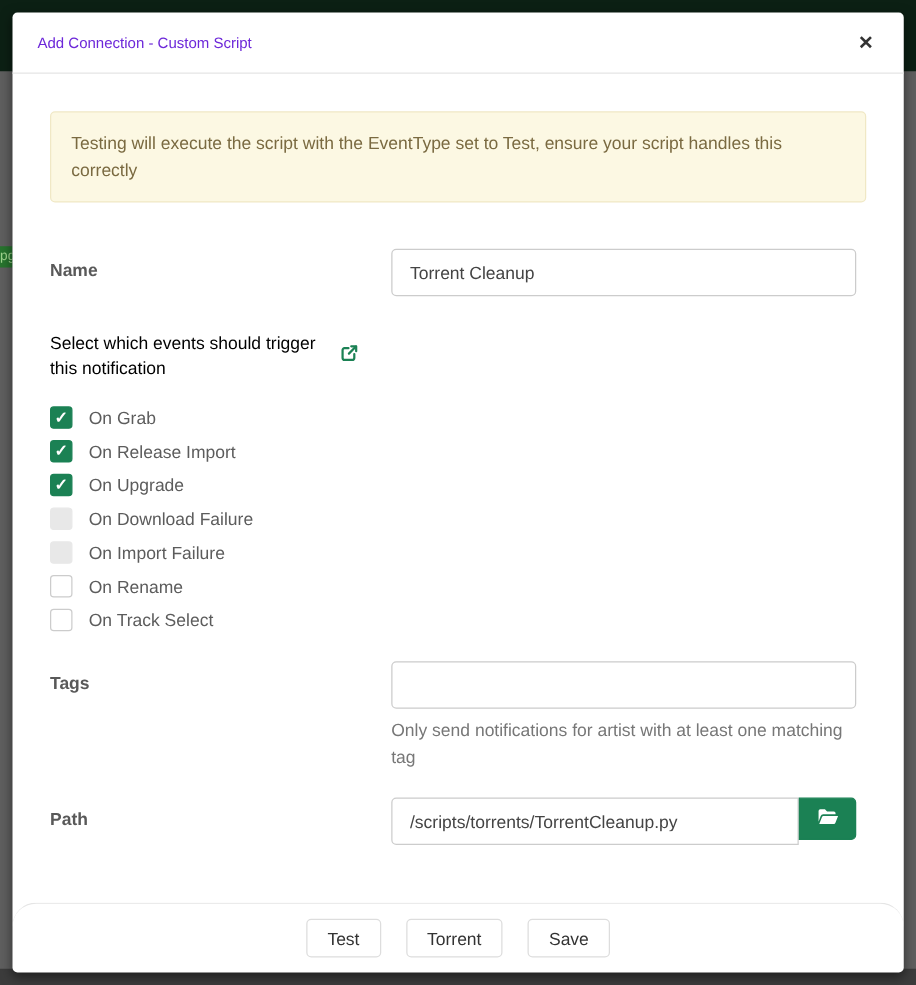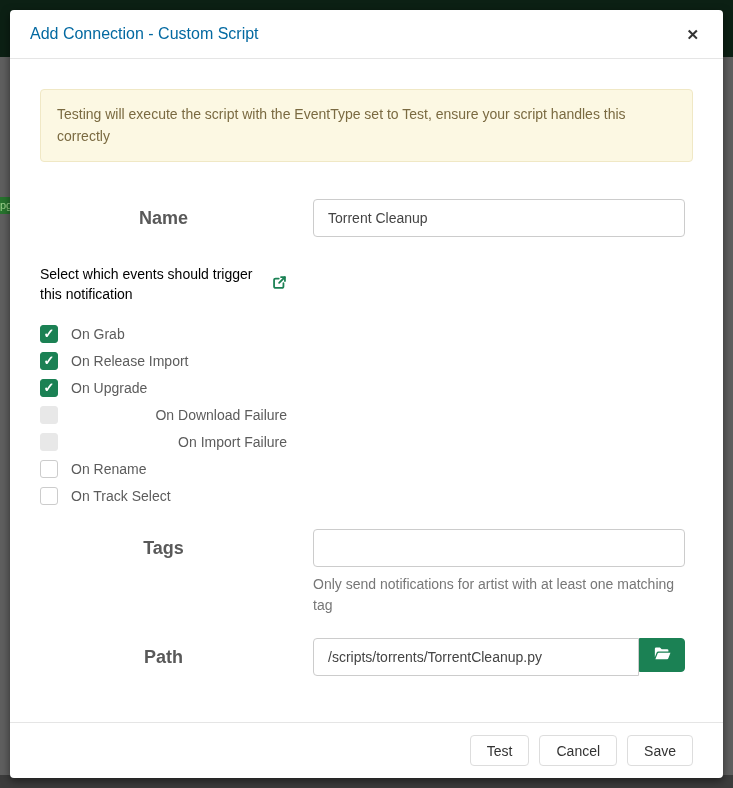--- a/index.html
+++ b/index.html
@@ -31,21 +31,21 @@
   .modal{
     position:absolute;left:10px;top:10px;width:713px;height:768px;
     background:#fff;border-radius:4px;
     display:flex;flex-direction:column;
     box-shadow:0 3px 9px rgba(0,0,0,.5);
   }
   .modal-header{
     flex:0 0 49px;display:flex;align-items:center;
     padding:0 20px;border-bottom:1px solid #e5e5e5;
   }
-  .modal-title{font-size:16px;color:#0369a1;}
+  .modal-title{font-size:12px;color:#6d28d9;}
   .modal-close{
     margin-left:auto;border:none;background:none;cursor:pointer;
     font-size:15px;font-weight:bold;color:#333;line-height:1;padding:4px;
   }
   .modal-body{flex:1 1 auto;padding:30px 30px 0;overflow:hidden;}
 
   .alert{
     background:var(--alert-bg);
     border:1px solid var(--alert-border);
     border-radius:4px;
@@ -57,21 +57,21 @@
 
   .form-row{
     display:grid;grid-template-columns:247px 372px;column-gap:26px;
     align-items:start;
   }
   .row-name{margin-top:37px;}
   .row-triggers{margin-top:27px;}
   .row-tags{margin-top:20px;}
   .row-path{margin-top:22px;}
   .form-label{
-    text-align:center;color:#595959;font-size:18px;font-weight:bold;
+    text-align:left;color:#595959;font-size:14px;font-weight:bold;
     padding-top:9px;line-height:1.2;
   }
   .row-triggers .form-label{padding-top:2px;}
   .text-input{
     width:100%;height:38px;border:1px solid #ccc;border-radius:4px;
     padding:6px 14px;font-size:14px;color:#444;
     font-family:"Liberation Sans",sans-serif;outline:none;
   }
   .trigger-help{
     font-size:14px;color:#000000;line-height:20px;display:flex;align-items:center;gap:4px;
@@ -85,39 +85,40 @@
   .cb{
     width:18px;height:18px;border-radius:3px;flex:0 0 auto;
     display:flex;align-items:center;justify-content:center;
     border:1px solid #ccc;background:#fff;
   }
   .trig-row.checked .cb{background:var(--accent-green);border-color:var(--accent-green);}
   .trig-row.checked .cb::after{
     content:"✓";color:#fff;font-size:13px;font-weight:bold;line-height:1;
   }
   .trig-row.disabled .cb{background:#e8e8e8;border-color:#e8e8e8;cursor:default;}
-  .trig-row.disabled{cursor:default;justify-content:space-between;}
+  .trig-row.disabled{cursor:default;}
   .trig-label{margin-left:13px;font-size:14px;color:#5c5c5c;}
 
   .help-text{
     margin-top:7px;font-size:14px;color:#777;line-height:21px;max-width:380px;
   }
 
   .input-group{display:flex;width:100%;}
   .input-group .text-input{border-top-right-radius:0;border-bottom-right-radius:0;flex:1 1 auto;}
   .browse-btn{
     flex:0 0 46px;height:34px;border:1px solid var(--accent-green);
     background:var(--accent-green);border-radius:0 4px 4px 0;
     display:flex;align-items:center;justify-content:center;cursor:pointer;
   }
 
   .modal-footer{
     flex:0 0 56px;border-top:1px solid #e5e5e5;
-    display:flex;align-items:center;justify-content:flex-end;gap:10px;
+    display:flex;align-items:center;justify-content:center;gap:20px;
     padding:0 30px;
+    border-radius:19px;
   }
   .btn{
     height:31px;padding:0 16px;background:#fff;border:1px solid #ddd;
     border-radius:4px;font-size:14px;color:#333;cursor:pointer;
     font-family:"Liberation Sans",sans-serif;
   }
 </style>
 </head>
 <body>
 
@@ -213,17 +214,17 @@
             </svg>
           </span>
         </button>
       </div>
     </div>
 
   </div>
 
   <div class="modal-footer">
     <button class="btn">Test</button>
-    <button class="btn">Cancel</button>
+    <button class="btn">Torrent</button>
     <button class="btn">Save</button>
   </div>
 
 </div>
 
 </body></html>

